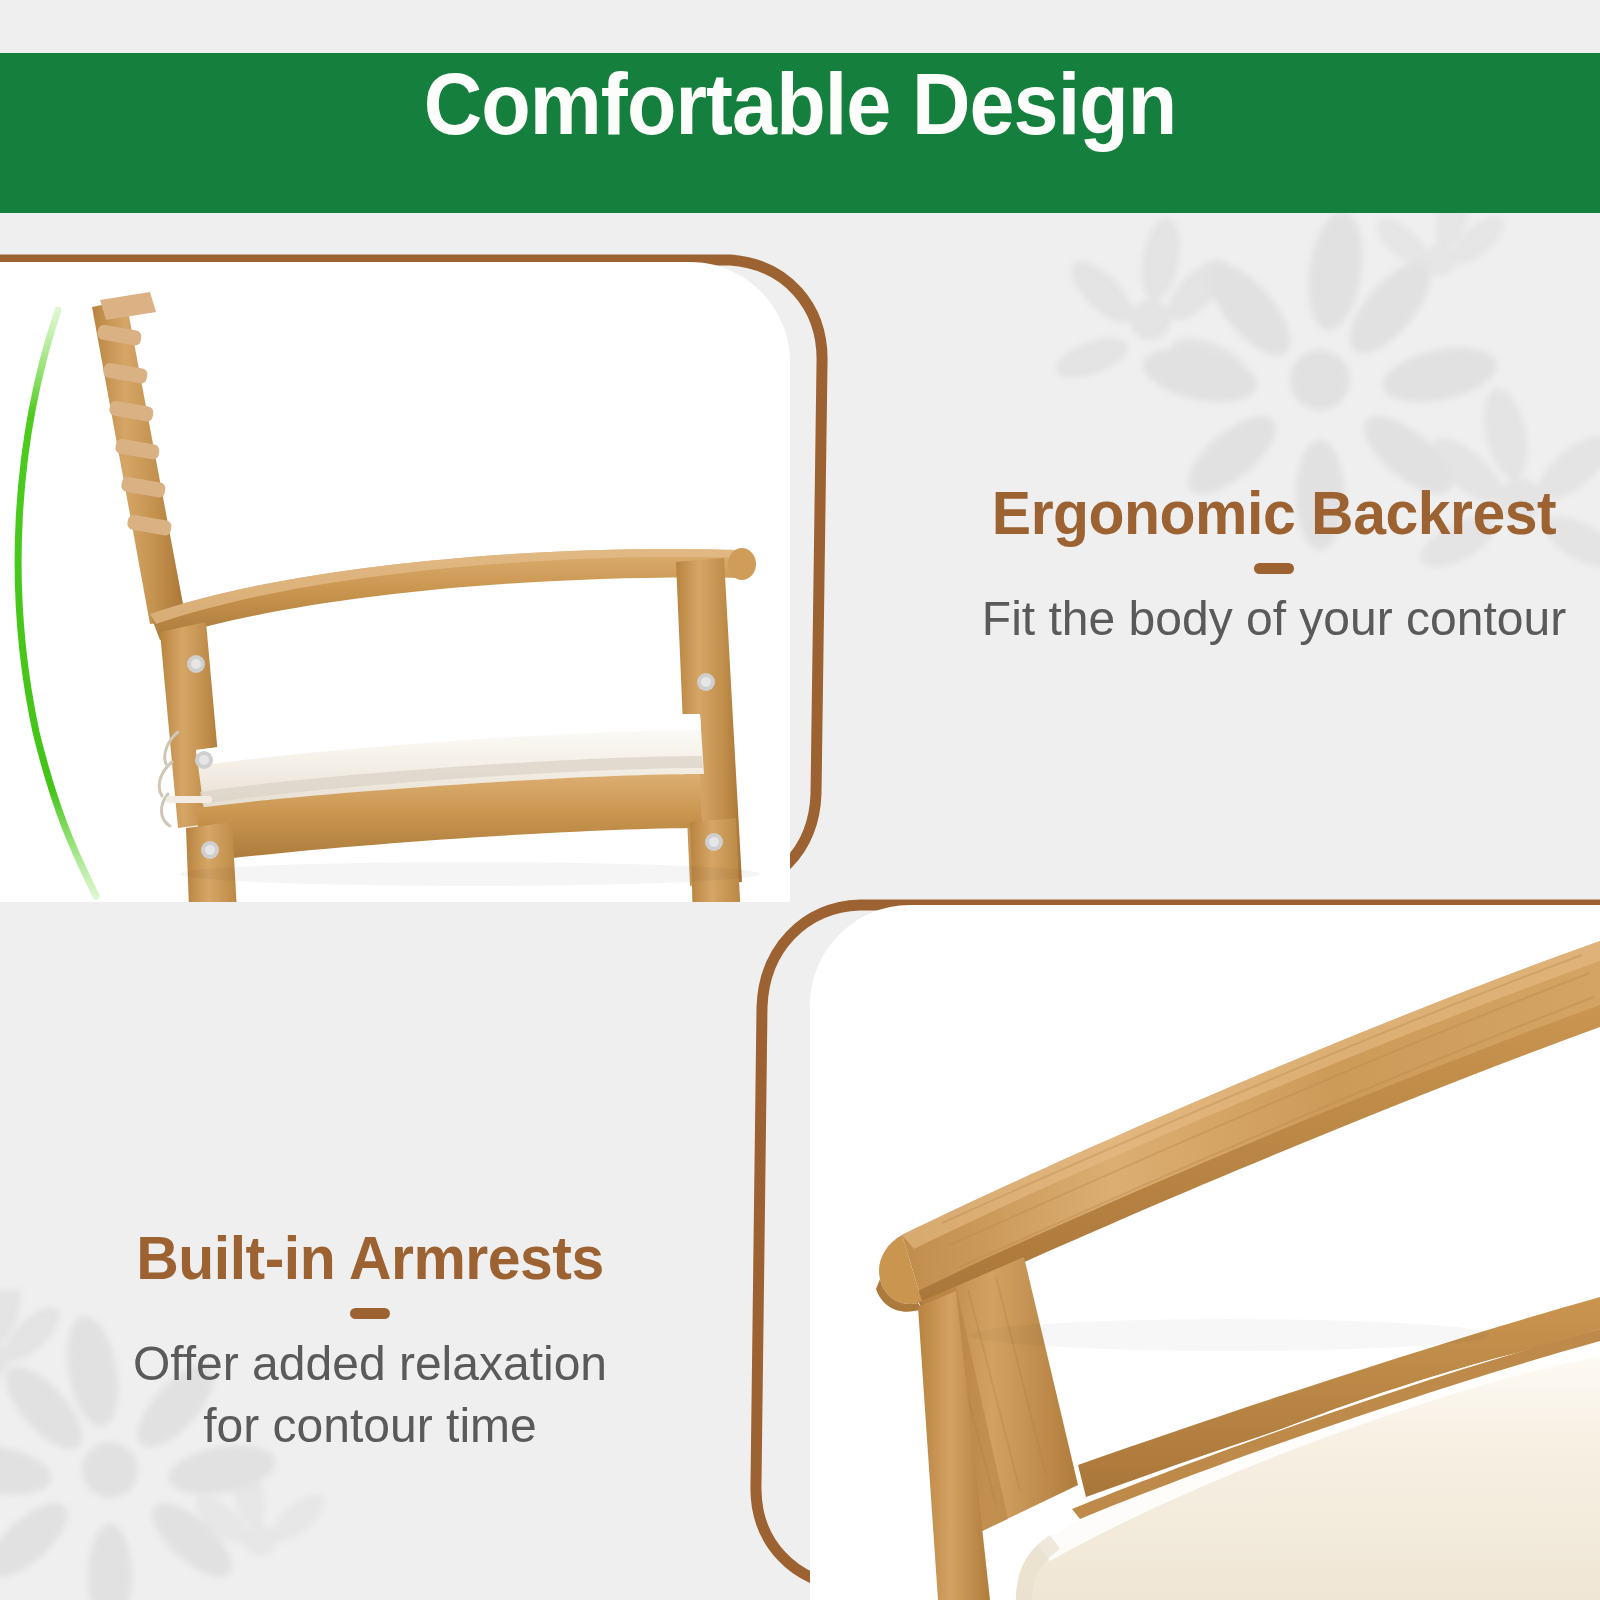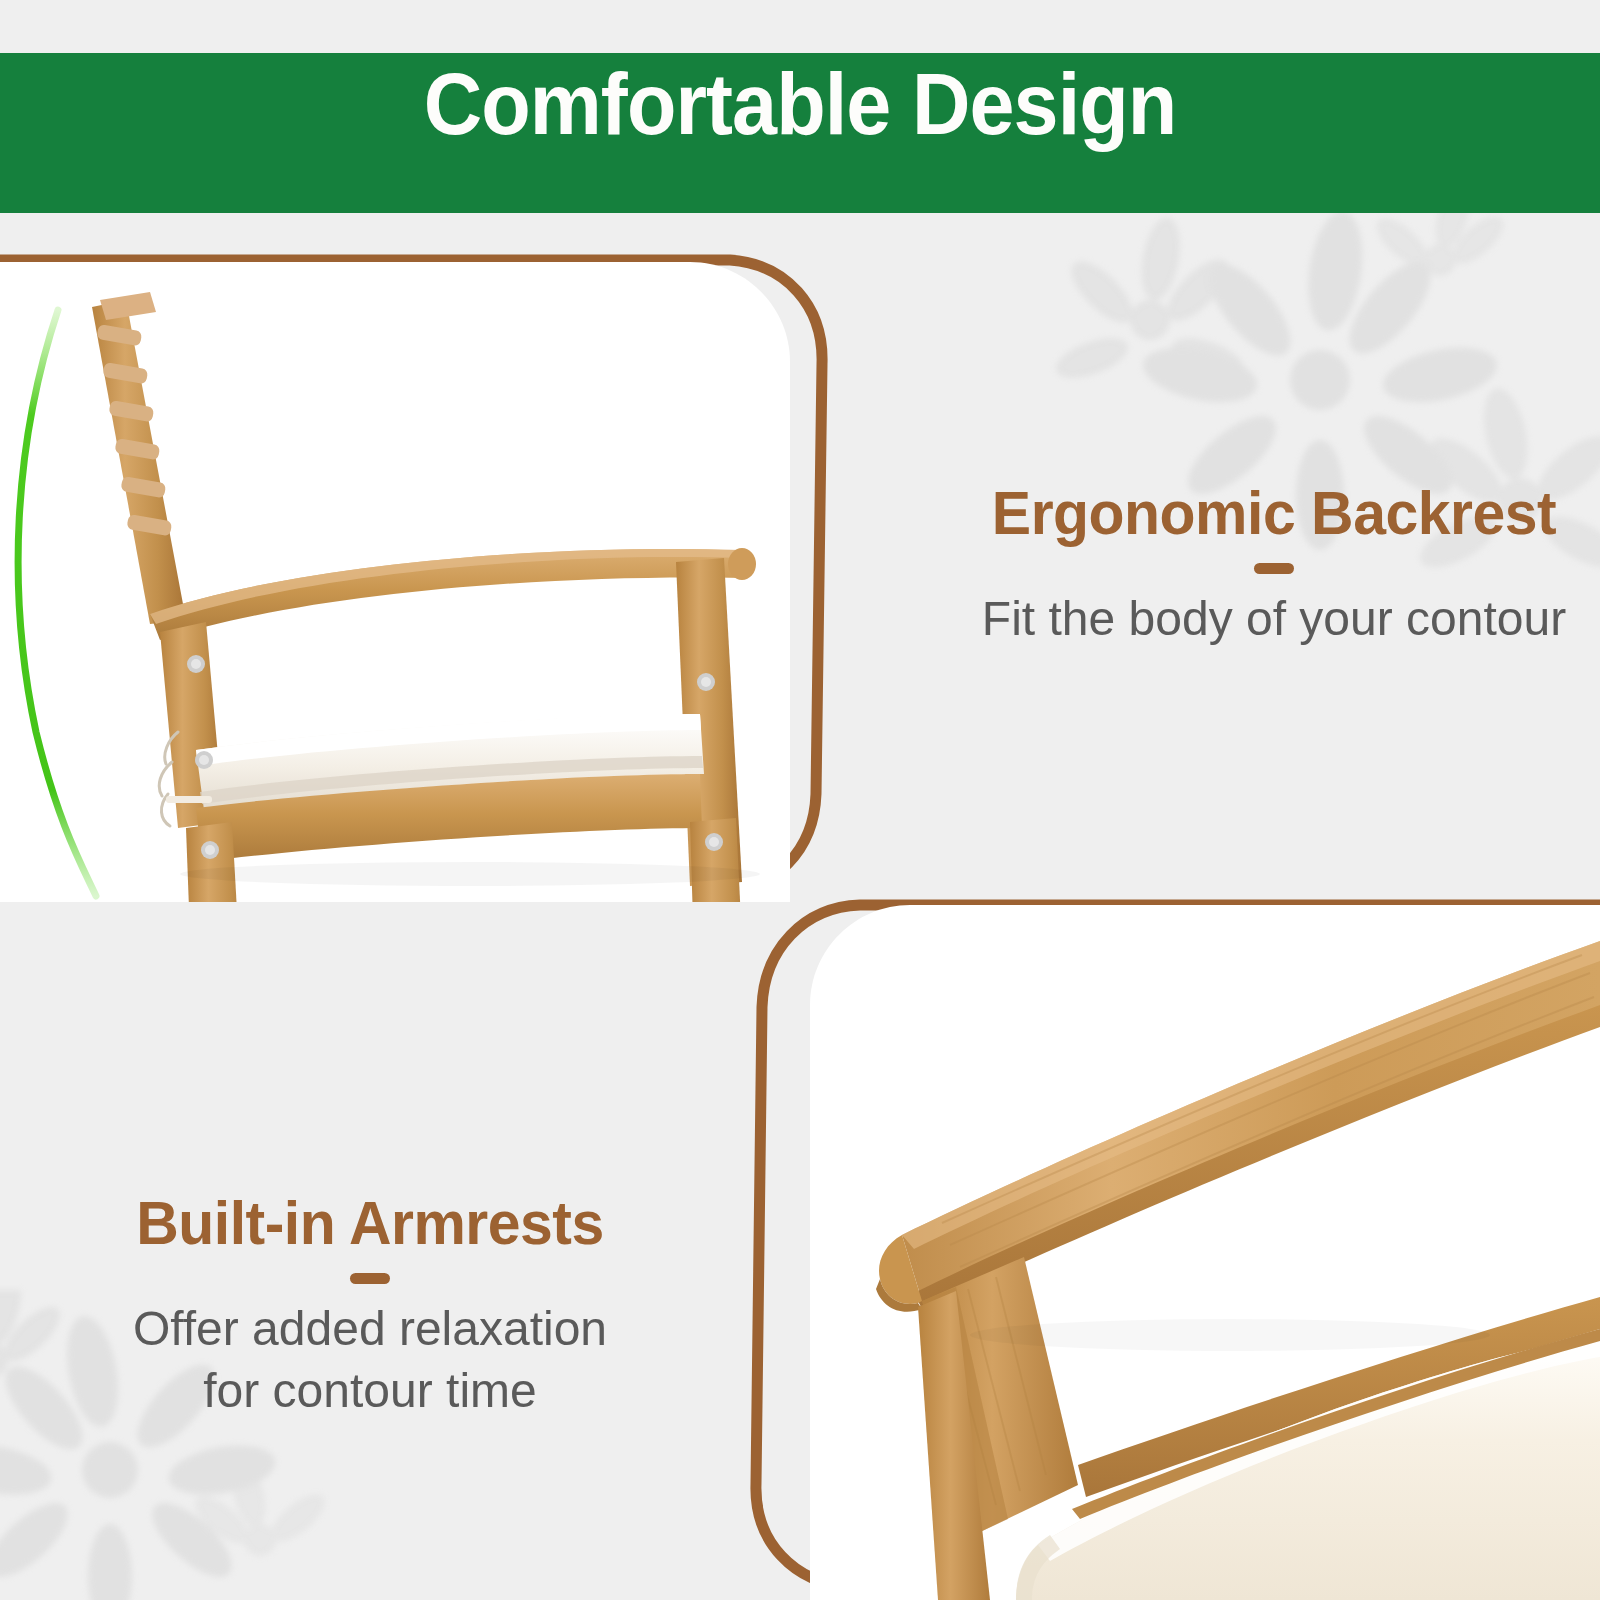--- a/index.html
+++ b/index.html
@@ -55,21 +55,21 @@
     clip-path: path("M100,0 C45,0 0,45 0,100 L0,695 L790,695 L790,0 Z");
   }
   #panel-bot .outline{
     position:absolute;left:0px;top:-6px;width:940px;height:700px;
     pointer-events:none;
   }
 
   
   .txt-block{position:absolute;text-align:center;}
   #txt-top{left:924px;top:480px;width:700px;}
-  #txt-bot{left:20px;top:1190px;width:700px;}
+  #txt-bot{left:20px;top:1225px;width:700px;}
 
   .feature-title{
     color:#9c6232;
     font-weight:bold;
     font-size:62px;
     letter-spacing:-.5px;
     transform:scaleX(.95);
     white-space:nowrap;
     line-height:1.05;
     margin:0;

